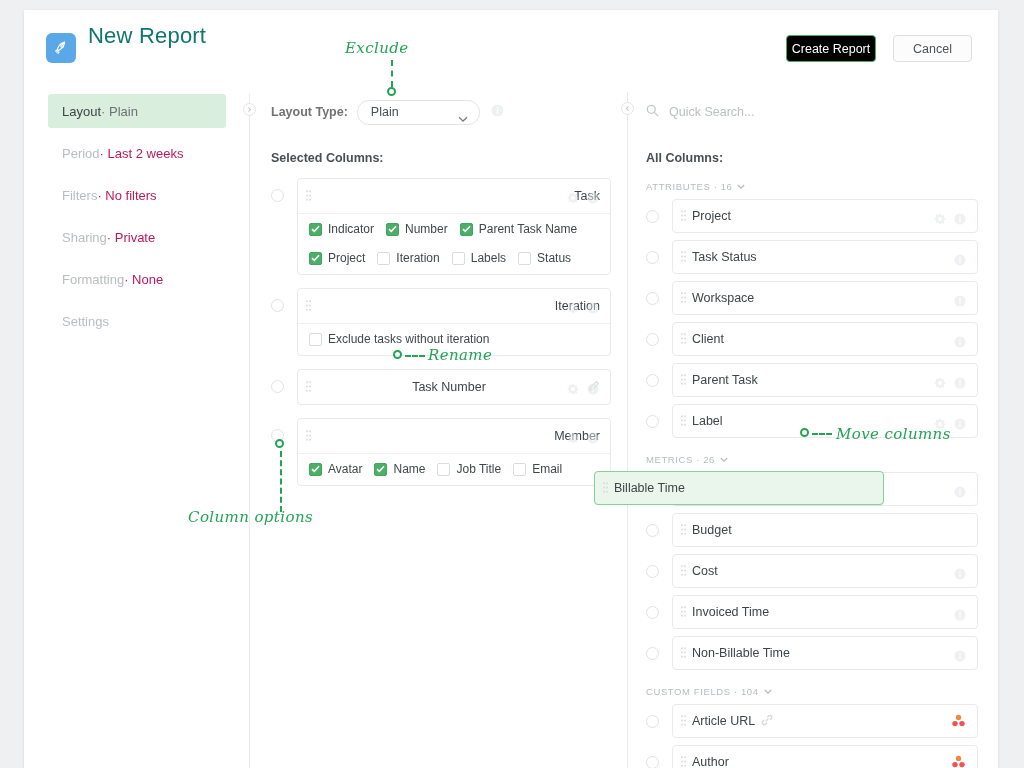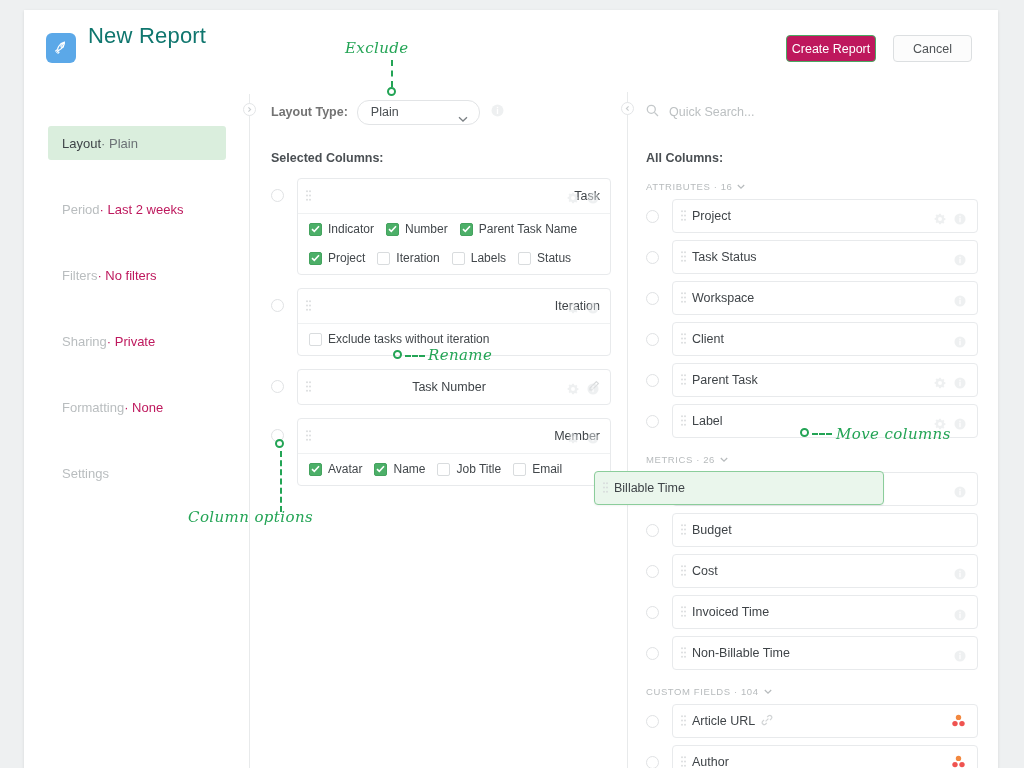--- a/index.html
+++ b/index.html
@@ -30,21 +30,21 @@
     font-size:22px; color:#0f766e; font-weight:400; letter-spacing:.2px;
   }
   .btn {
     position:absolute; top:25px; height:27px;
     border-radius:4px; font-size:12.5px;
     display:flex; align-items:center; justify-content:center;
     cursor:pointer; user-select:none;
   }
   .btn-primary {
     right:122px; width:90px;
-    background:#be185d; color:#fff; border:1px solid #4aa962;
+    background:#000000; color:#fff; border:1px solid #4aa962;
   }
   .btn-secondary {
     right:26px; width:79px;
     background:#fcfcfc; color:#4f5356; border:1px solid #dcdfe1;
   }
 
   
   .divider { position:absolute; width:1px; background:#e8eaeb; }
   #div-mid { left:225px; top:84px; height:676px; }
   #div-right { left:603px; top:82px; height:678px; }
@@ -56,21 +56,21 @@
   }
   .collapse-handle svg { display:block; }
   #handle-mid { left:219px; top:93px; }
   #handle-right { left:597px; top:92px; }
 
   
   .sidebar { position:absolute; left:24px; top:84px; width:178px; }
   .side-item {
     height:34px; display:flex; align-items:center;
     padding:0 0 0 14px; font-size:13px; color:#b9bdbf;
-    border-radius:3px; cursor:pointer; margin-bottom:8px;margin-top:32px;
+    border-radius:3px; cursor:pointer; margin-bottom:8px;
   }
   .side-item.active { background:#daeedd; color:#3f4448; }
   .side-item .sv { color:#be185d; }
   .side-item.active .sv { color:#6b7175; }
 
   
   .mid { position:absolute; left:247px; top:84px; width:340px; }
   .layout-row { height:36px; display:flex; align-items:center; }
   .layout-label { font-size:12.5px; color:#737373; font-weight:bold; }
   .select {

